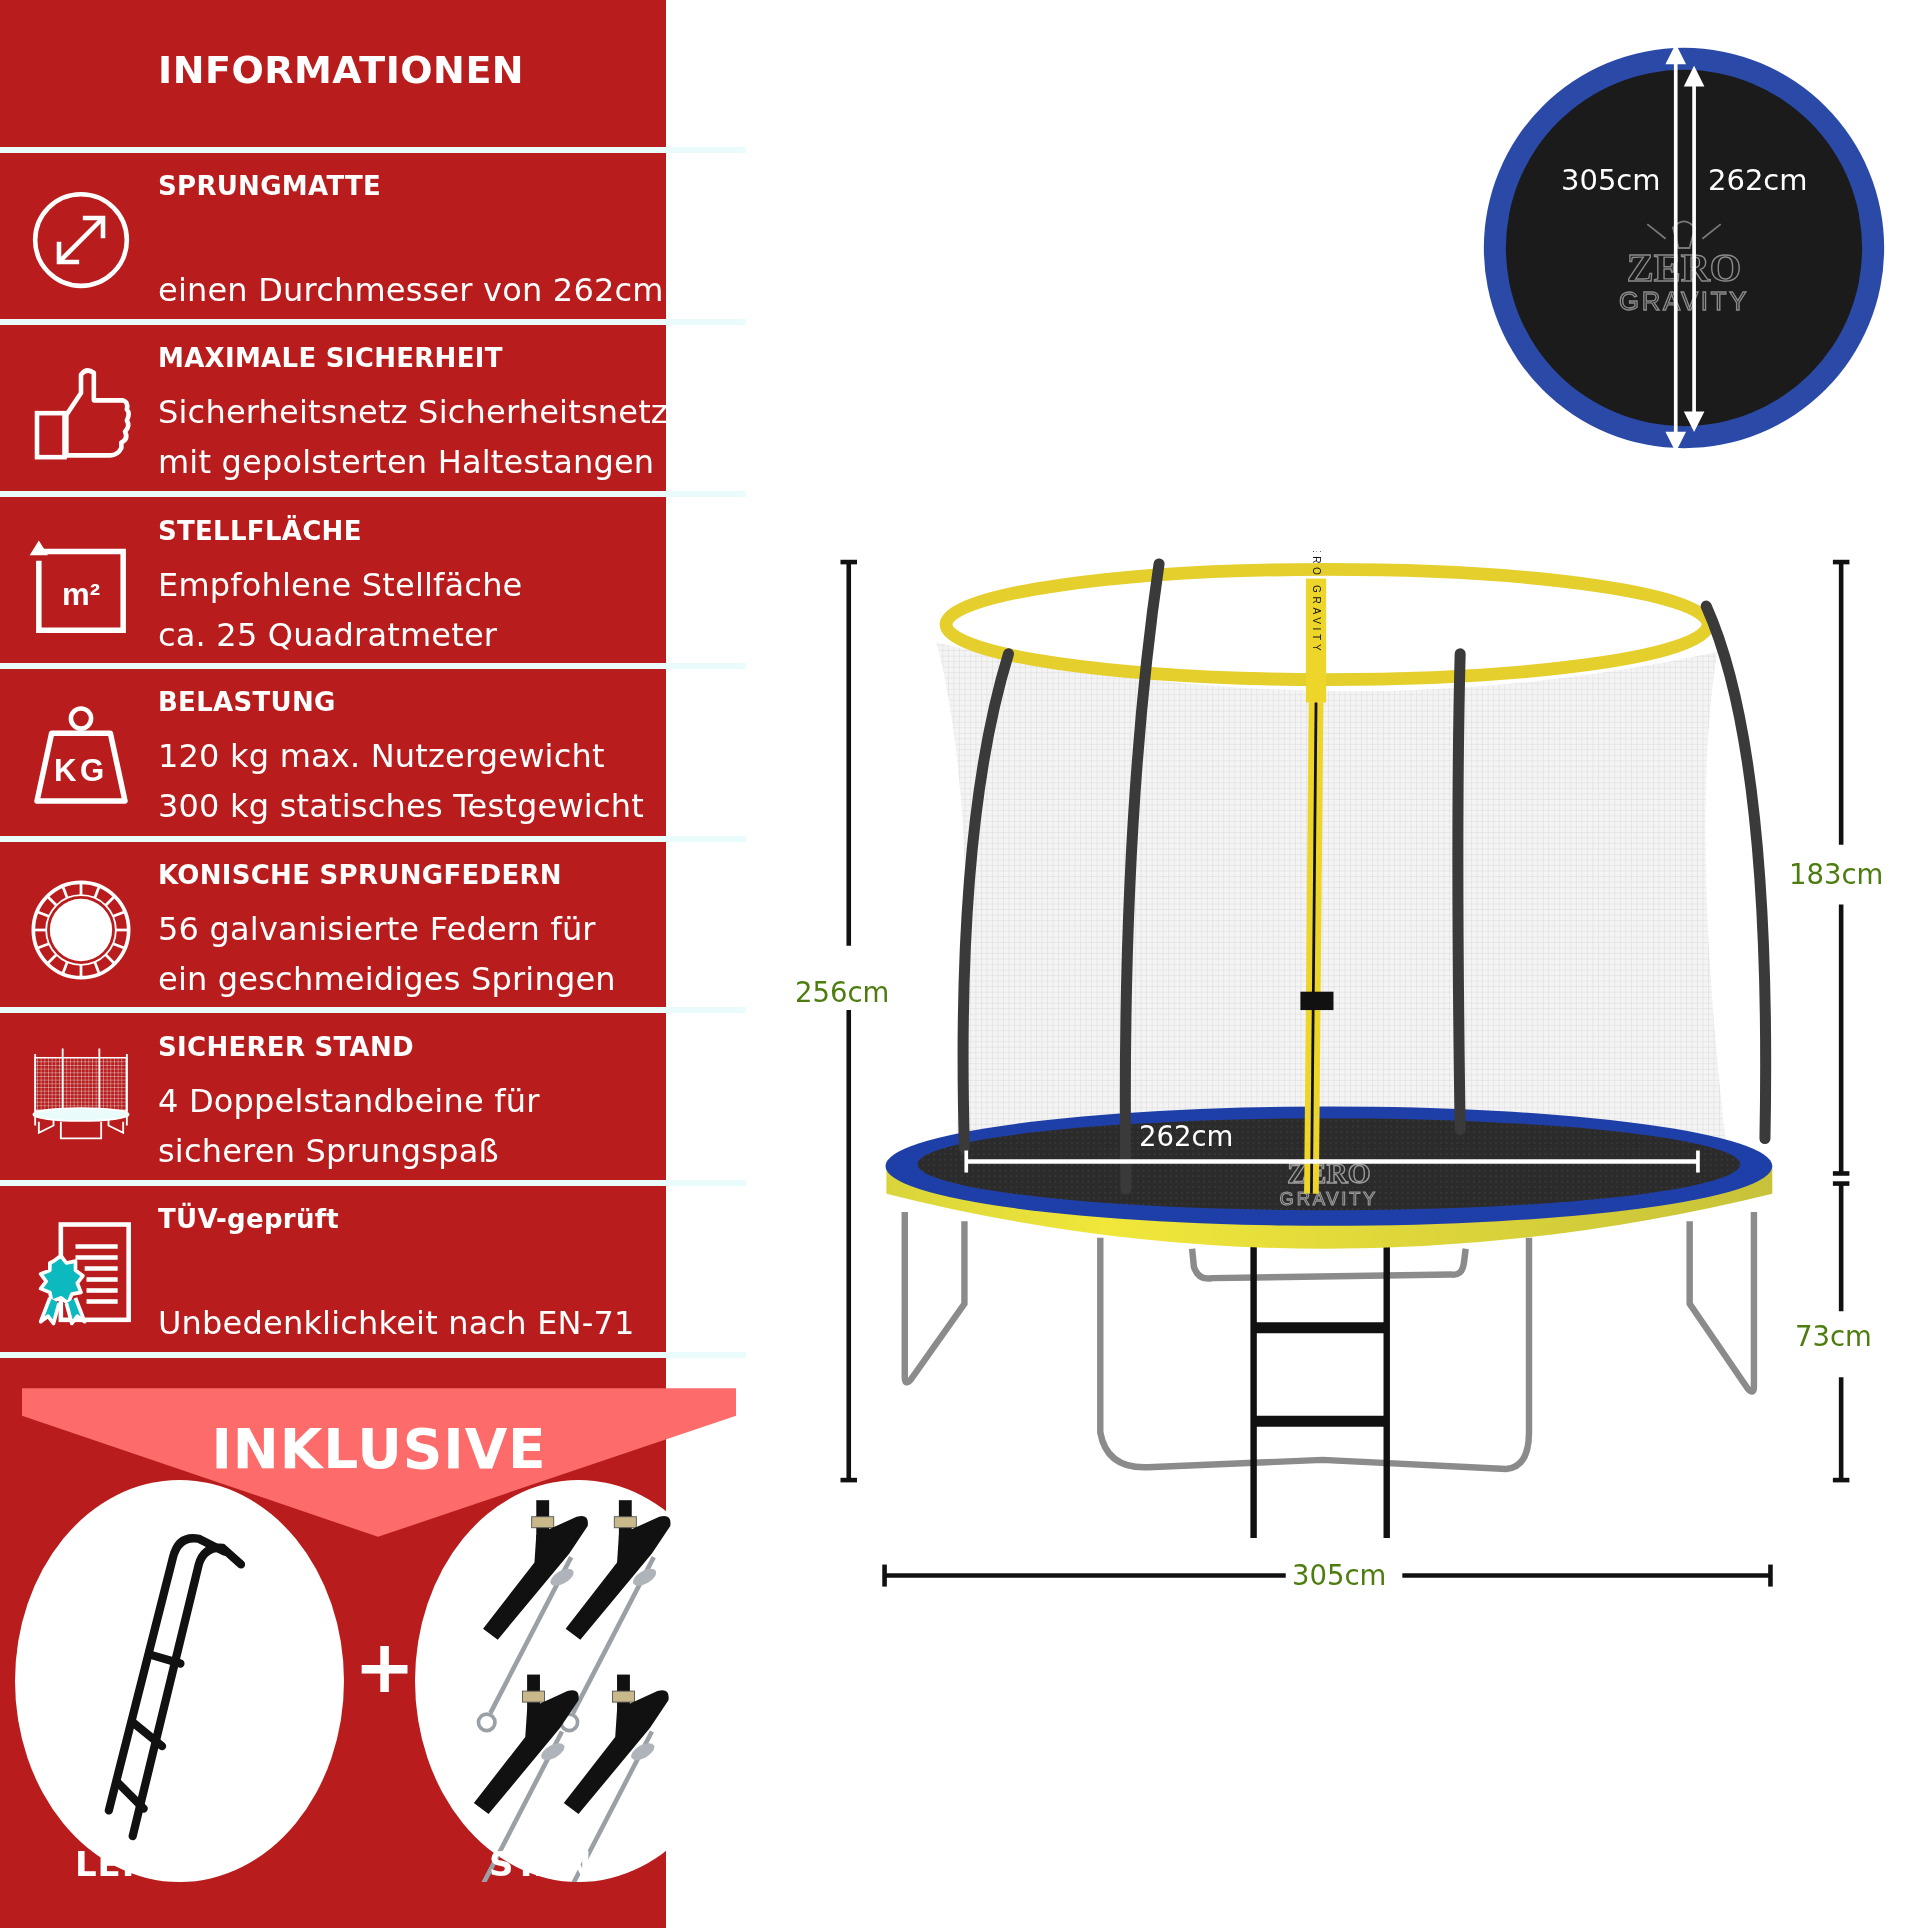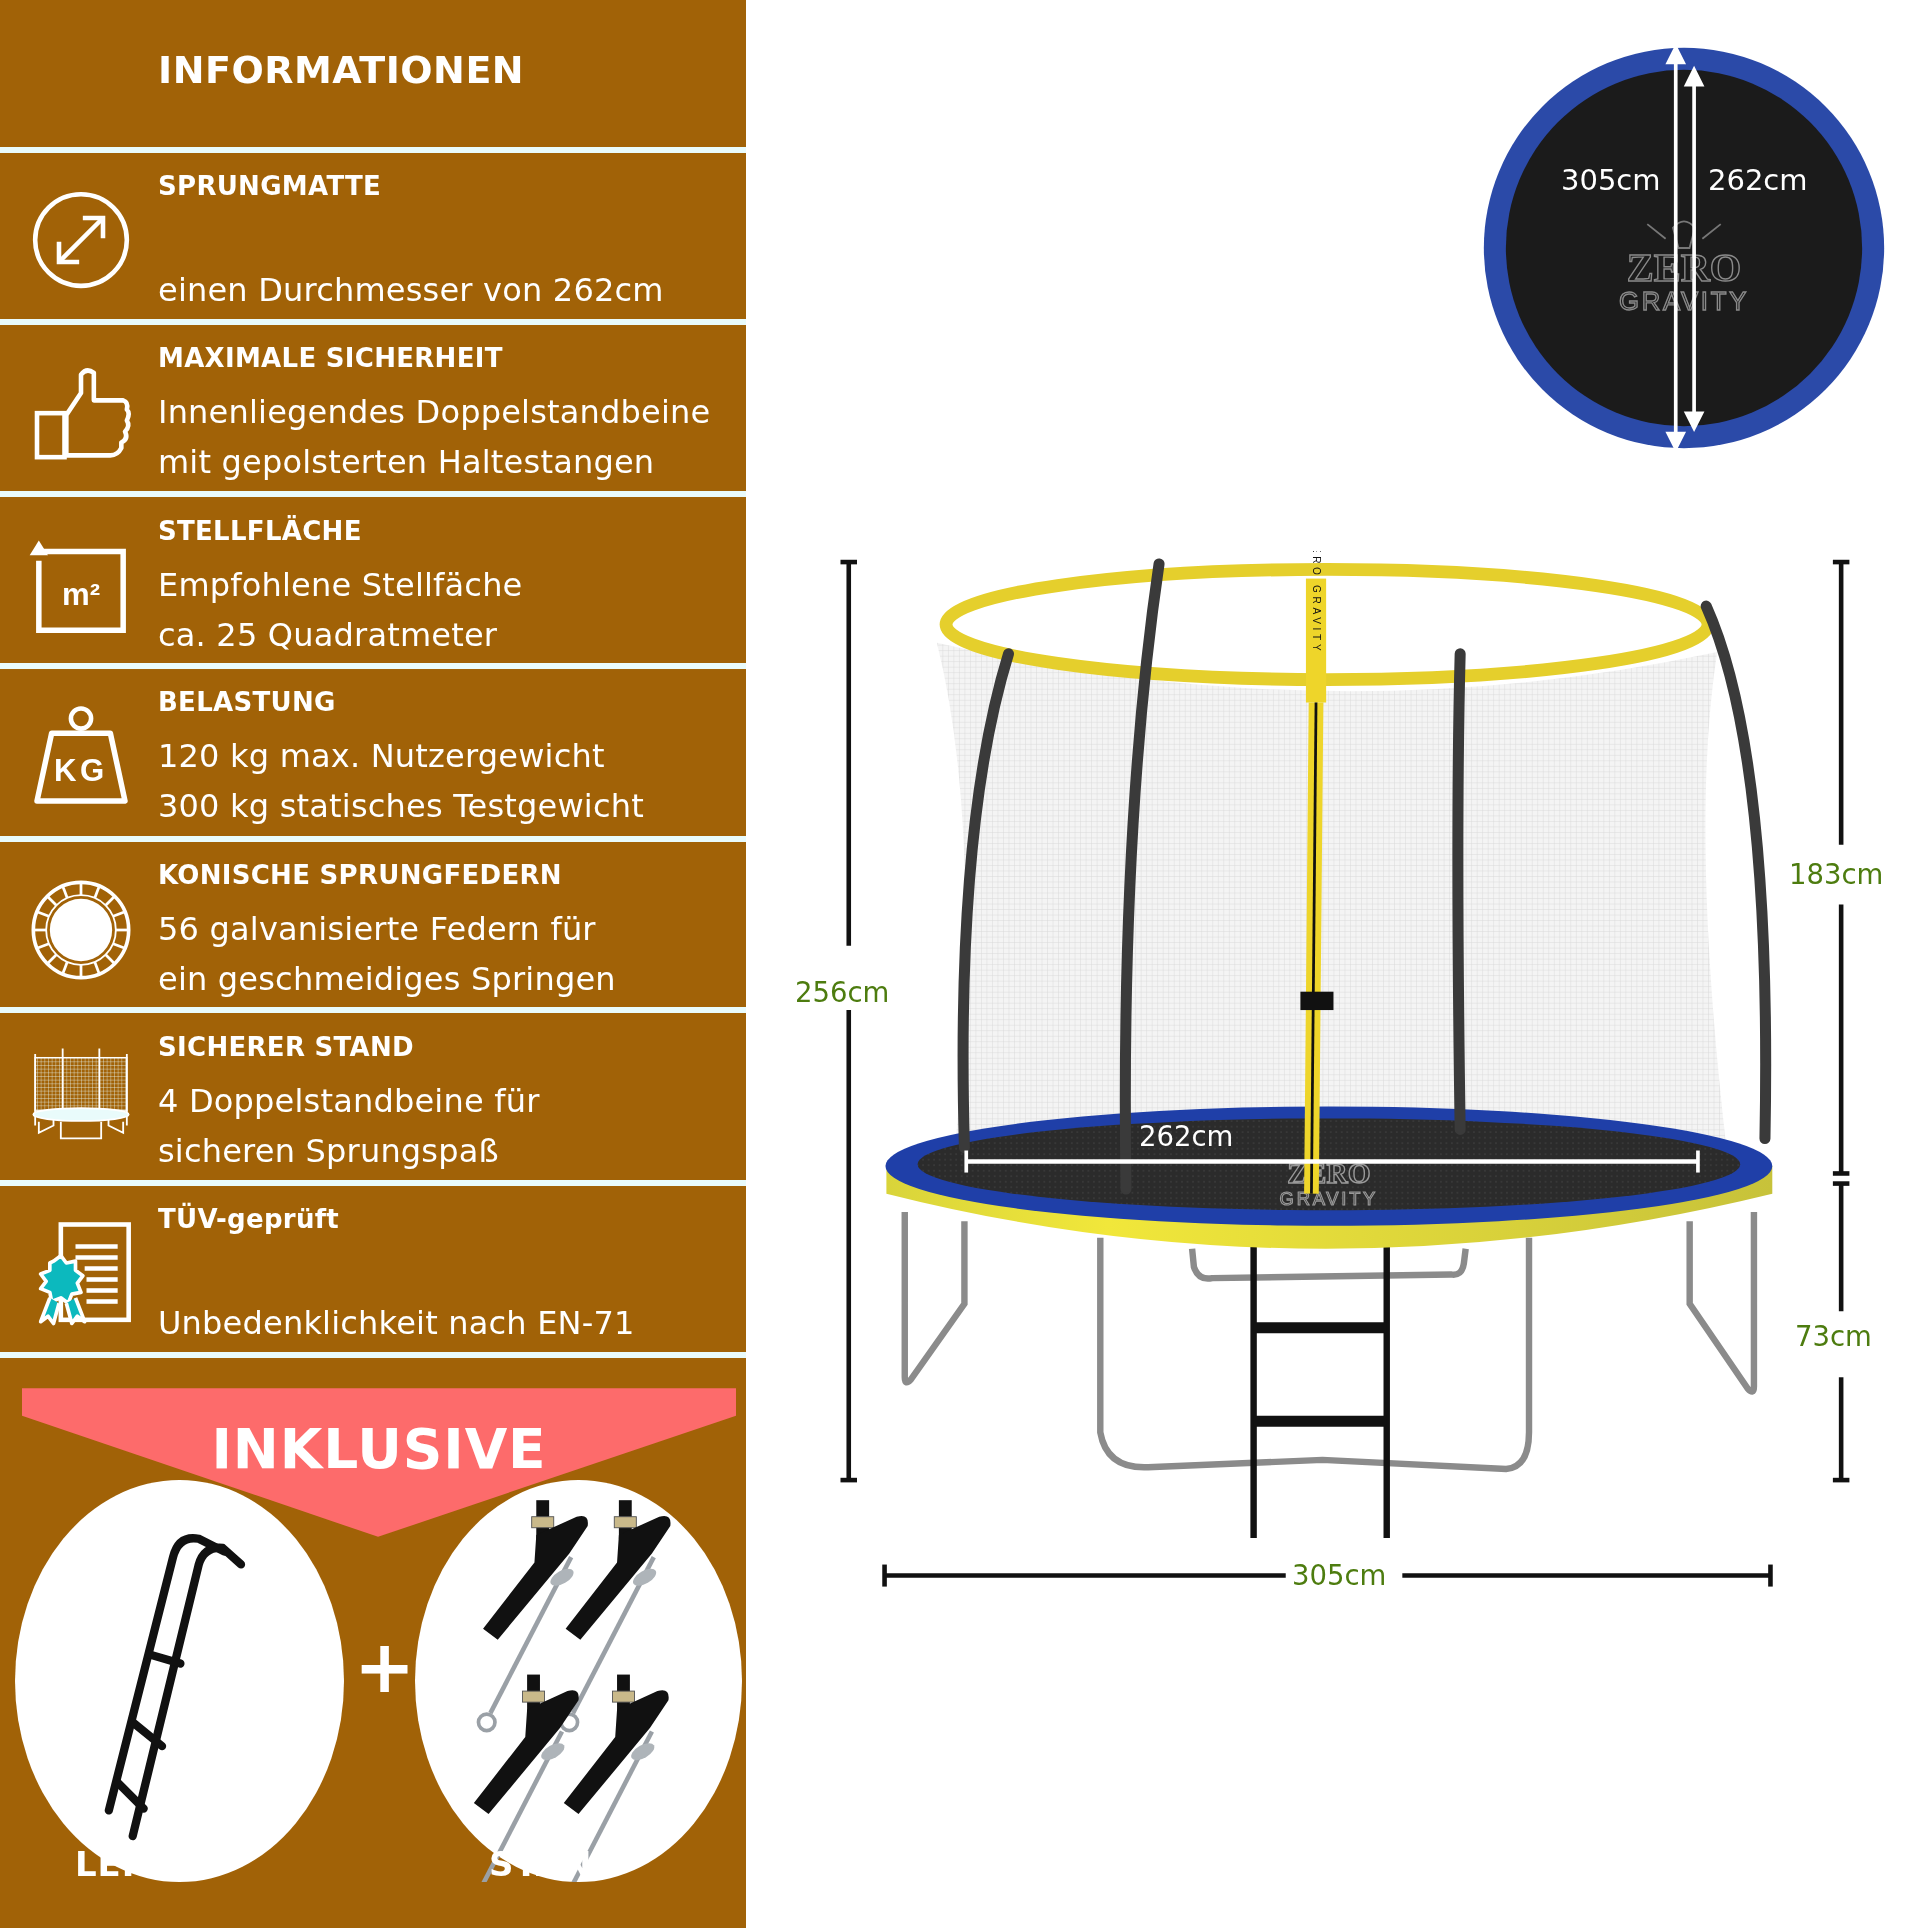--- a/index.html
+++ b/index.html
@@ -1,20 +1,20 @@
 <!DOCTYPE html>
 <html style="font-size:14.7px"><head>
 <meta charset="utf-8">
 <style>
   * { box-sizing: border-box; margin: 0; padding: 0; }
   html, body { width: 1928px; height: 1928px; background: #ffffff; overflow: hidden; }
   body { position: relative; font-family: "DejaVu Sans", "Liberation Sans", sans-serif; }
 
   
-  #left-panel { position: absolute; left: 0; top: 0; width: 746px; height: 1928px; background: #a16207; }
+  #left-panel { position: absolute; left: 0; top: 0; width: 666px; height: 1928px; background: #b91c1c; }
   .sep { position: absolute; left: 0; width: 746px; height: 6.4px; background: #e9fbfb; }
   .header-title { position: absolute; left: 158px; top: 48px; color: #fff; font-weight: bold; font-size: 38px; letter-spacing: 0.5px; }
   .feature { position: absolute; left: 0; width: 746px; height: 165px; }
   .feature .f-icon { position: absolute; left: 26px; top: 37px; width: 110px; height: 110px; }
   .feature .f-title { position: absolute; left: 158px; top: 18.4px; color: #fff; font-weight: bold; font-size: 26px; white-space: nowrap; letter-spacing: 0.3px; }
   .feature .f-line { position: absolute; left: 158px; color: #fff; font-size: 32px; white-space: nowrap; letter-spacing: 0.2px; }
   .feature .f-line.l1 { top: 68px; }
   .feature .f-line.l2 { top: 118px; }
 
   
@@ -59,21 +59,21 @@
     <div class="f-title">SPRUNGMATTE</div>
     <div class="f-line l2">einen Durchmesser von 262cm</div>
   </div>
 
   <div class="feature" style="top:325px">
     <svg class="f-icon" viewBox="0 0 120 120" style="top:35px">
       <rect x="12" y="58" width="30" height="48" fill="none" stroke="#fff" stroke-width="5"></rect>
       <path d="M44 60 L60 36 L60 16 Q66 8 74 14 L74 44 L106 44 Q112 46 110 54 Q114 58 110 66 Q114 72 108 78 Q112 86 104 90 L104 96 Q100 104 92 104 L44 104 Z" fill="none" stroke="#fff" stroke-width="5" stroke-linejoin="round"></path>
     </svg>
     <div class="f-title">MAXIMALE SICHERHEIT</div>
-    <div class="f-line l1">Innenliegendes Doppelstandbeine</div>
+    <div class="f-line l1">Sicherheitsnetz Sicherheitsnetz</div>
     <div class="f-line l2">mit gepolsterten Haltestangen</div>
   </div>
 
   <div class="feature" style="top:498px">
     <svg class="f-icon" viewBox="0 0 120 120" style="top:37px">
       <polyline points="14,28 14,104 106,104 106,18 18,18" fill="none" stroke="#fff" stroke-width="6"></polyline>
       <polygon points="14,6 4,22 24,22" fill="#fff"></polygon>
       <text x="60" y="76" text-anchor="middle" fill="#fff" font-family="Liberation Sans, sans-serif" font-weight="bold" font-size="34">m²</text>
     </svg>
     <div class="f-title">STELLFLÄCHE</div>

